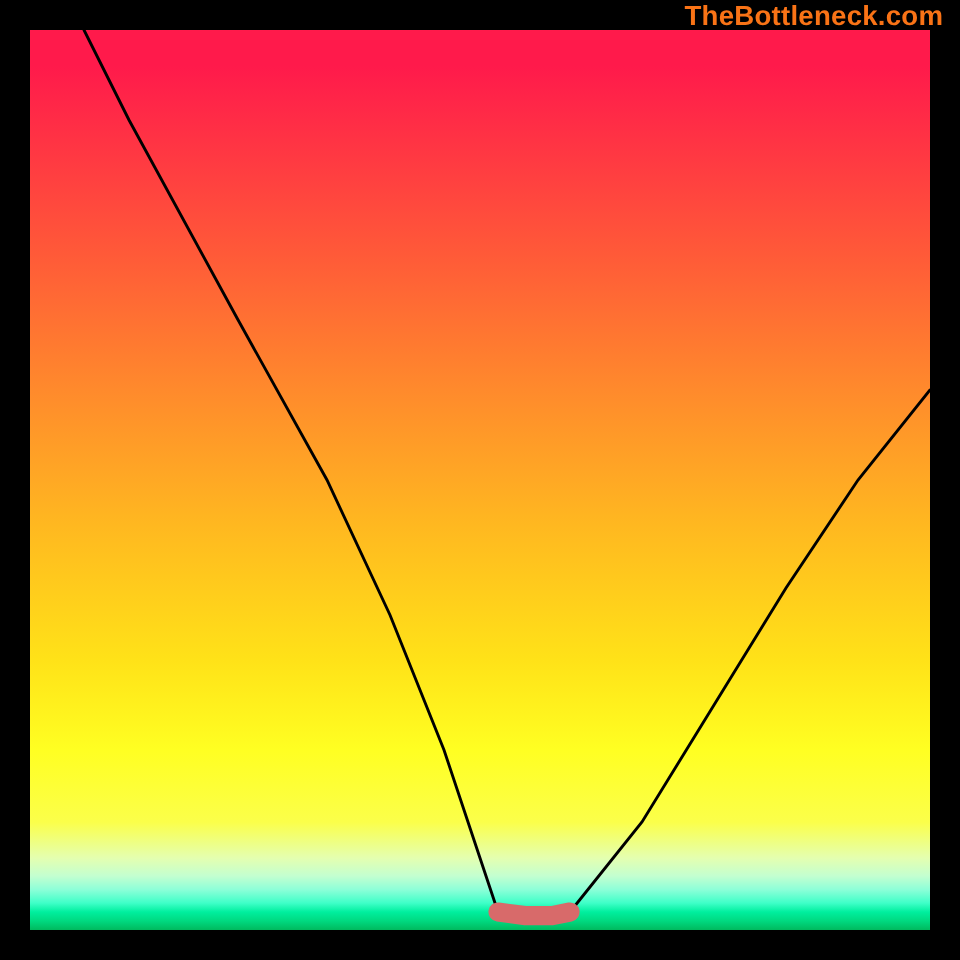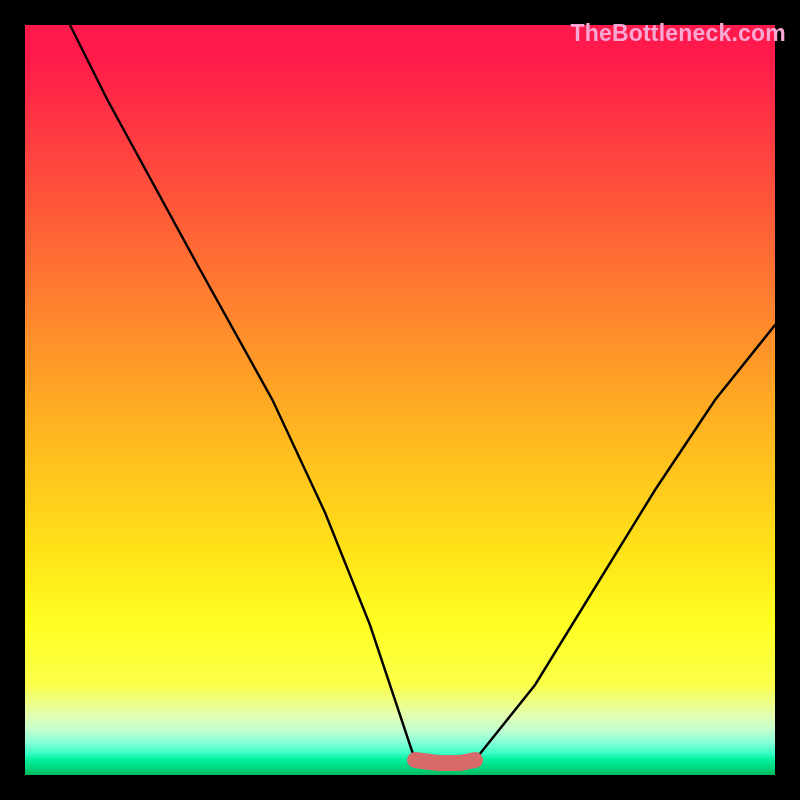--- a/index.html
+++ b/index.html
@@ -11,26 +11,26 @@
     overflow: hidden;
   }
   .frame {
     position: relative;
     width: 800px;
     height: 800px;
     background: #000;
   }
   .watermark {
     position: absolute;
-    top: 20px;
+    top: 0;
     right: 14px;
     font-family: Arial, Helvetica, sans-serif;
     font-size: 23px;
     font-weight: bold;
-    color: #f9a8d4;
+    color: #f97316;
     letter-spacing: 0.2px;
     z-index: 50;
   }
   .plot {
     position: absolute;
     left: 25px;
     top: 25px;
     width: 750px;
     height: 750px;
     overflow: hidden;

